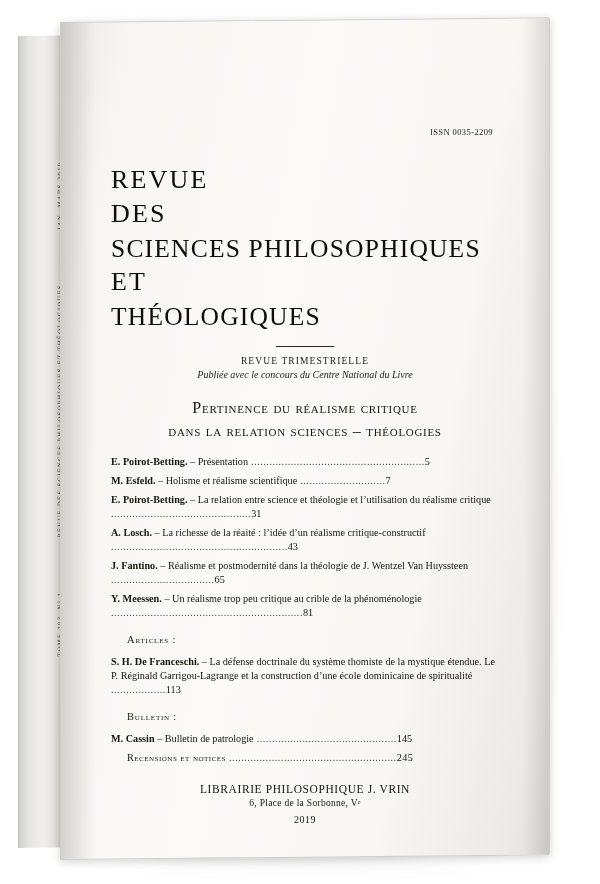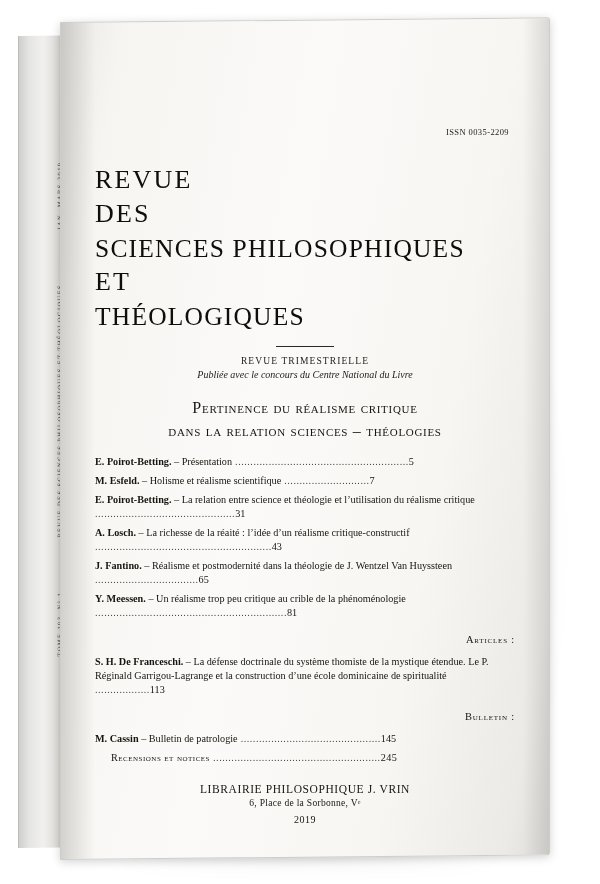--- a/index.html
+++ b/index.html
@@ -97,21 +97,21 @@
     content: "";
     position: absolute;
     right: 0; top: 0;
     width: 26px; height: 100%;
     background: linear-gradient(270deg, rgba(140,138,134,0.25), rgba(255,255,255,0));
   }
 
   .cover-inner {
     position: relative;
     z-index: 2;
-    padding: 0 34px;
+    padding: 0 50px;
     color: #15140f;
     transform: skewY(0.55deg);
     transform-origin: top left;
   }
 
   .issn {
     text-align: right;
     font-size: 8.5px;
     letter-spacing: 0.4px;
     margin-top: 104px;
@@ -188,21 +188,20 @@
   .pg {
     white-space: nowrap;
   }
 
   .section-head {
     margin: 13px 0 7px 0;
     font-size: 10.5px;
     letter-spacing: 0.8px;
     font-variant: small-caps;
     padding-left: 16px;
-    text-align: right;
   }
   .recensions {
     font-variant: small-caps;
     letter-spacing: 0.5px;
     padding-left: 16px;
   }
 
   .imprint {
     text-align: center;
     margin-top: 16px;

